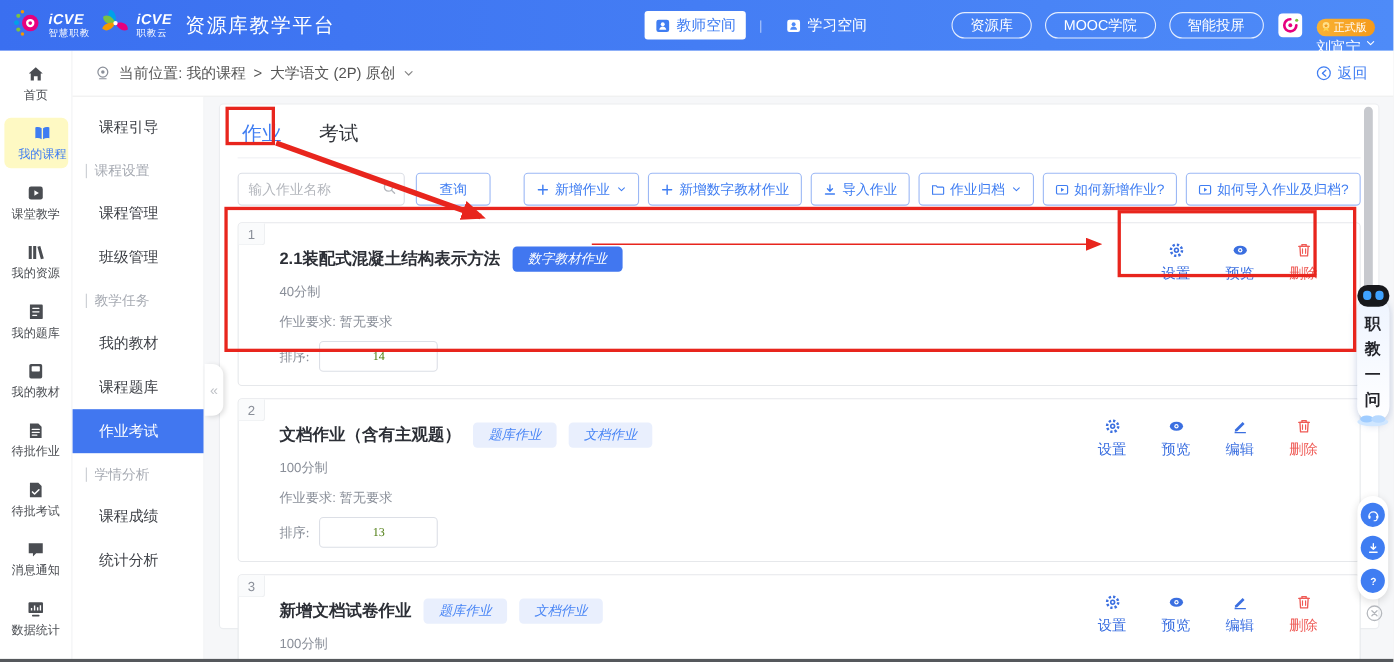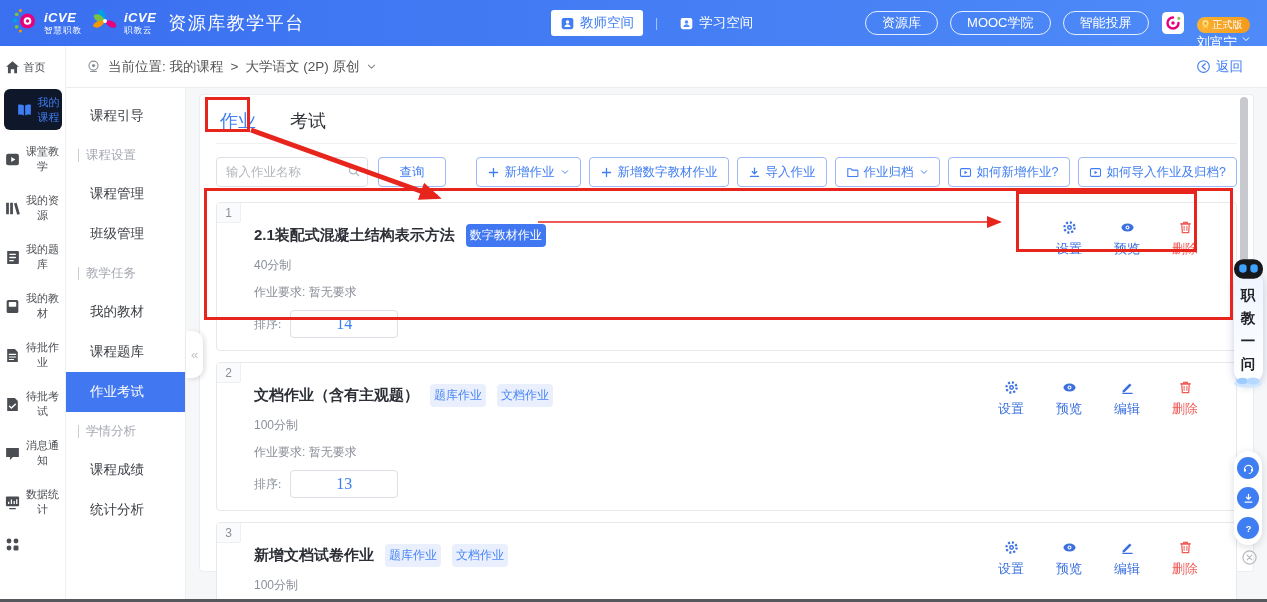--- a/index.html
+++ b/index.html
@@ -10,44 +10,44 @@
   
   .topbar { height:46px; display:flex; align-items:center; padding:0 16px 0 10px; gap:10px;
             background:linear-gradient(90deg,#3a6ff0,#4e8bf8); position:relative; z-index:10; }
   .brand { display:flex; align-items:center; gap:8px; }
   .logo { display:flex; align-items:center; gap:4px; }
   .logo svg { width:30px; height:30px; }
   .logo-txt { display:flex; flex-direction:column; line-height:1; color:#fff; }
   .logo-txt b { font-size:13px; font-style:italic; letter-spacing:.5px; }
   .logo-txt span { font-size:8.5px; margin-top:2px; letter-spacing:1px; }
   .platform-title { color:#fff; font-size:18px; letter-spacing:1.5px; margin-left:4px; font-weight:500; }
-  .spaces { position:absolute; left:551px; display:flex; align-items:center; gap:12px; }
+  .spaces { position:absolute; left:586px; display:flex; align-items:center; gap:12px; }
   .space { display:flex; align-items:center; gap:5px; color:#fff; font-size:13.5px; cursor:pointer;
            padding:4px 9px; border-radius:3px; }
   .space.active { background:#fff; color:#3f7df2; }
   .space .ic svg { width:15px; height:15px; display:block; }
   .space-sep { color:rgba(255,255,255,.55); font-size:12px; }
   .top-right { margin-left:auto; display:flex; align-items:center; gap:13px; }
   .pill { border:1px solid rgba(255,255,255,.85); color:#fff; font-size:13px; border-radius:15px;
           padding:2px 16px; background:transparent; cursor:pointer; white-space:nowrap; }
   .appicon { width:22px; height:22px; }
   .userblk { display:flex; flex-direction:column; align-items:flex-start; gap:1px; }
   .verbadge { display:flex; align-items:center; gap:2px; background:linear-gradient(90deg,#f9b234,#f59a1a);
               color:#fff; font-size:10px; border-radius:8px; padding:1px 7px 1px 3px;margin-top:22px; }
   .verbadge .ic svg { width:11px; height:11px; display:block; }
   .username { color:#fff; font-size:13.5px; display:flex; align-items:flex-start; gap:4px; cursor:pointer; }
   .username .ic svg { width:10px; height:10px; display:block; }
 
   
   .body { display:flex; height:553px; }
   .rail { width:66px; background:#fff; border-right:1px solid #eef0f2; display:flex; flex-direction:column;
           align-items:center; padding-top:7px; gap:8px; flex-shrink:0; }
-  .rail-item { width:58px; display:flex; flex-direction:row; align-items:center; gap:3px;
+  .rail-item { width:58px; display:flex; flex-direction:column; align-items:center; gap:3px;
                color:#4a4d52; font-size:11px; padding:6px 0 5px; border-radius:6px; cursor:pointer; text-align:center; }
-  .rail-item.active { background:#0f172a; color:#3f7df2;padding-left:12px; }
+  .rail-item.active { background:#fef9c3; color:#3f7df2;padding-left:12px; }
   .rail-item .ic svg { width:17px; height:17px; display:block; }
   .right-col { flex:1; display:flex; flex-direction:column; min-width:0; }
   .crumbbar { height:42px; background:#fff; border-bottom:1px solid #ececec; display:flex; align-items:center;
               padding:0 24px 0 20px; color:#555; font-size:13.5px; gap:7px; }
   .crumbbar .ic svg { width:15px; height:15px; display:block; color:#8a8f99; }
   .crumb-caret svg { width:11px; height:11px; display:block; color:#888; }
   .crumb-back { margin-left:auto; color:#3f7df2; display:flex; gap:5px; align-items:center; cursor:pointer; font-size:13.5px; }
   .crumb-back .ic svg { width:15px; height:15px; display:block; color:#3f7df2; }
   .lower { flex:1; display:flex; min-height:0; }
   .submenu { width:120px; background:#fff; border-right:1px solid #eef0f2; padding-top:8px;
@@ -84,27 +84,27 @@
 
   
   .cardlist { margin-top:15px; }
   .card { border:1px solid #e6e8eb; border-radius:4px; margin-bottom:11px; position:relative;
           padding:2px 14px 12px 37px; min-height:117px; background:#fff; }
   .card-num { position:absolute; left:0; top:0; min-width:24px; height:20px; background:#fafbfc;
               border-right:1px solid #eef0f2; border-bottom:1px solid #eef0f2; color:#8a8f99; font-size:12px;
               display:flex; align-items:center; justify-content:center; border-radius:3px 0 3px 0; padding:0 4px; }
   .card-title-row { display:flex; align-items:center; gap:11px; margin-top:19px; }
   .card-title { font-size:15px; font-weight:700; color:#2c2f36; }
-  .tag { font-size:12px; border-radius:4px; padding:3px 4px; white-space:nowrap; }
+  .tag { font-size:12px; border-radius:4px; padding:3px 14px; white-space:nowrap;font-style:italic; }
   .tag.solid { background:#4177f0; color:#fff; }
   .tag.light { background:#e9effd; color:#4a86f5; }
   .card-meta { font-size:12px; color:#8a8f99; margin-top:10px; }
   .sort-row { display:flex; align-items:center; gap:9px; margin-top:9px; font-size:12px; color:#8a8f99;font-family:Liberation Serif, serif; }
   .sort-input { width:108px; height:28px; border:1px solid #dcdfe6; border-radius:4px; text-align:center;
-                font-size:16px; color:#3b82f6; outline:none; font-family:inherit; }
+                font-size:11px; color:#4d7c0f; outline:none; font-family:inherit; }
   .card-actions { position:absolute; right:38px; top:17px; display:flex; gap:32px; }
   .action { display:flex; flex-direction:column; align-items:center; gap:5px; font-size:13px;
             color:#3b6fe0; cursor:pointer; }
   .action.danger { color:#ef5b56;justify-content:center; }
   .action .ic svg { width:15px; height:15px; display:block; }
 
   
   .assistant { position:absolute; right:3px; top:255px; width:32px; z-index:40; display:flex;
                flex-direction:column; align-items:center; }
   .assistant .robot { z-index:2; }

